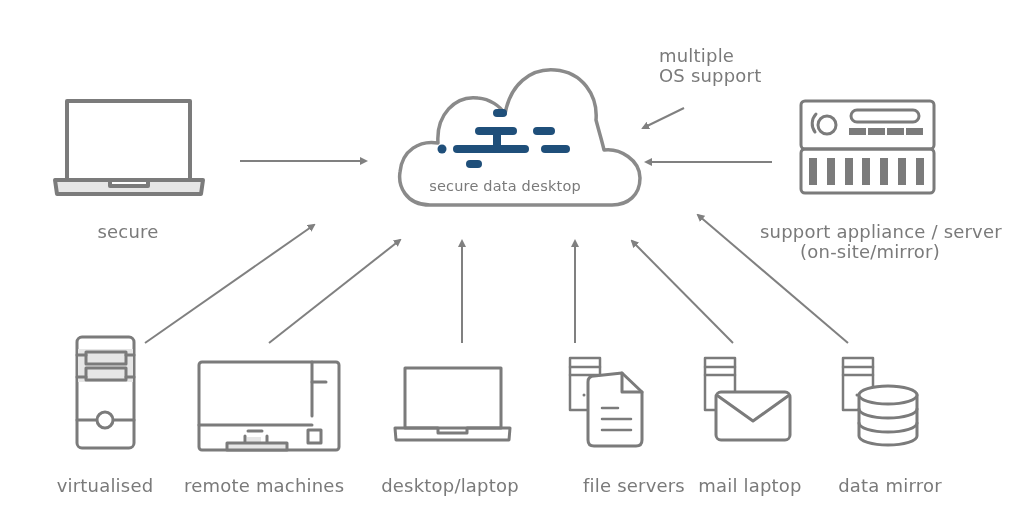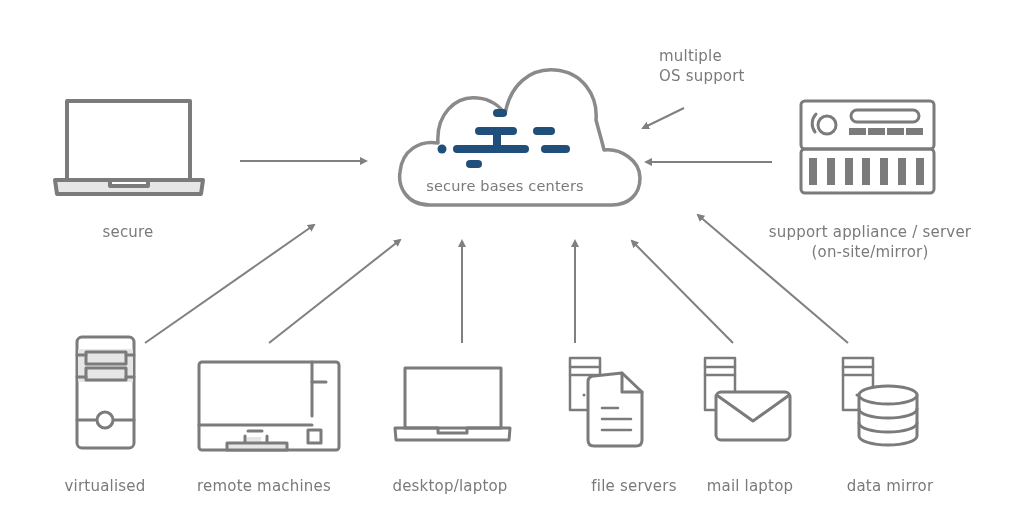--- a/index.html
+++ b/index.html
@@ -1,19 +1,19 @@
 <!DOCTYPE html>
 <html><head>
 <meta charset="utf-8">
 <style>
   html, body { margin: 0; padding: 0; background: #ffffff; }
   body { width: 1024px; height: 521px; position: relative; overflow: hidden;
          font-family: "DejaVu Sans", sans-serif; }
   svg#diagram { position: absolute; left: 0; top: 0; }
-  .lbl { position: absolute; color: #7a7a7a; font-size: 15px; white-space: nowrap;
+  .lbl { position: absolute; color: #7a7a7a; font-size: 18px; white-space: nowrap;
          text-align: center; line-height: 20px; letter-spacing: 0.2px; }
   .ico { fill: none; stroke: #7b7b7b; stroke-width: 3; stroke-linejoin: round; stroke-linecap: round; }
   .ico-thin { fill: none; stroke: #7b7b7b; stroke-width: 2.5; stroke-linejoin: round; stroke-linecap: round; }
   .fillg { fill: #e6e6e6; }
   .solid { fill: #7b7b7b; }
   .arrow { stroke: #808080; stroke-width: 2; fill: none; }
   .navy { stroke: #1f4f7a; stroke-width: 8; stroke-linecap: round; fill: none; }
 </style>
 </head>
 <body>
@@ -136,21 +136,21 @@
   <line class="arrow" x1="772" y1="162" x2="646" y2="162" marker-end="url(#ah)"></line>
   <line class="arrow" x1="684" y1="108" x2="643" y2="128" marker-end="url(#ah)"></line>
   <line class="arrow" x1="145" y1="343" x2="314" y2="225" marker-end="url(#ah)"></line>
   <line class="arrow" x1="269" y1="343" x2="400" y2="240" marker-end="url(#ah)"></line>
   <line class="arrow" x1="462" y1="343" x2="462" y2="241" marker-end="url(#ah)"></line>
   <line class="arrow" x1="575" y1="343" x2="575" y2="241" marker-end="url(#ah)"></line>
   <line class="arrow" x1="733" y1="343" x2="632" y2="241" marker-end="url(#ah)"></line>
   <line class="arrow" x1="848" y1="343" x2="698" y2="215" marker-end="url(#ah)"></line>
 </svg>
 
-<div class="lbl" style="left:415px; top:176px; width:180px; font-size:14.5px;">secure bases centers</div>
+<div class="lbl" style="left:415px; top:176px; width:180px; font-size:14.5px;">secure data desktop</div>
 
 <div class="lbl" style="left:659px; top:46px; text-align:left;">
   <div>multiple</div>
   <div>OS support</div>
 </div>
 
 <div class="lbl" style="left:68px; top:222px; width:120px;">secure</div>
 
 <div class="lbl" style="left:760px; top:222px; width:220px;">
   <div>support appliance / server</div>

